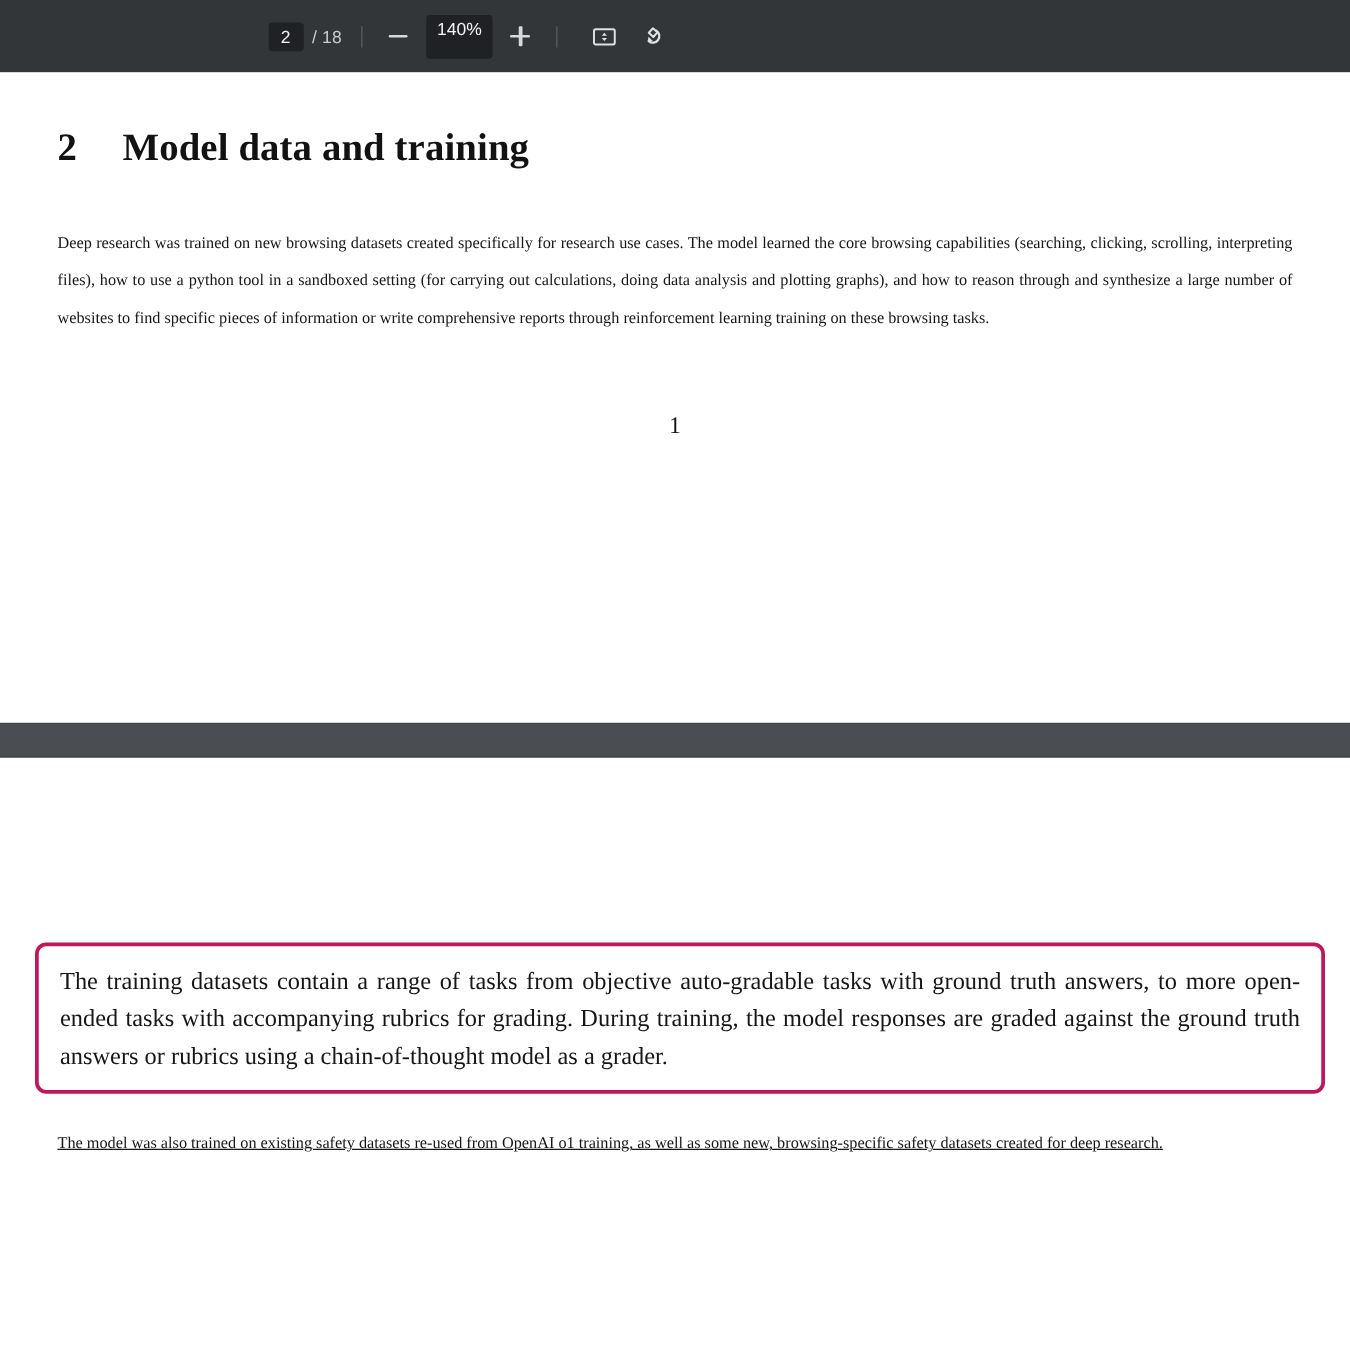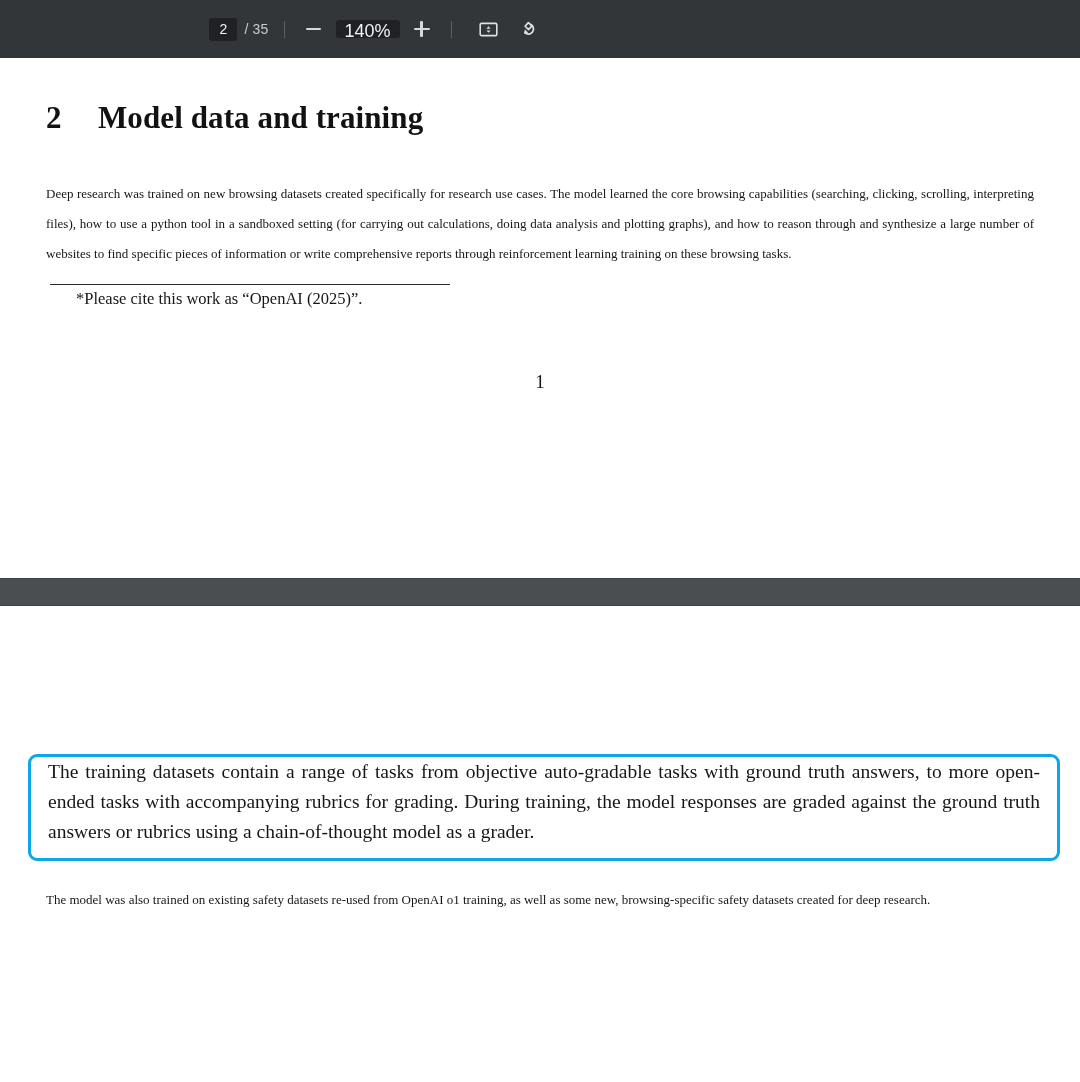--- a/index.html
+++ b/index.html
@@ -98,24 +98,24 @@
     background: #d6d9db;
     border-radius: 1px;
   }
   .plus-glyph::before { left: 0; top: 7px; width: 16px; height: 2.4px; }
   .plus-glyph::after  { top: 0; left: 6.8px; width: 2.4px; height: 16px; }
 
   .zoom-badge {
     background: #1f2124;
     color: #f1f3f4;
     border-radius: 3px;
-    height: 18px;
+    height: 35px;
     line-height: 23px;
     padding: 0 9px;
-    font-size: 18px;
+    font-size: 14px;
     margin: 0 8px;
     font-family: "Liberation Sans", sans-serif;
   }
   .tb-icon-group { display: flex; align-items: center; gap: 12px; margin-left: 8px; }
 
   
   .viewer {
     position: relative;
     background: #ffffff;
     height: 1024px;
@@ -175,44 +175,44 @@
   .page-number {
     text-align: center;
     font-family: "Liberation Serif", serif;
     font-size: 19px;
     color: #161616;
     margin-top: 62px;
   }
 
   
   .redbox {
-    border: 3px solid #0ea5e9;
+    border: 3px solid #be185d;
     border-radius: 9px;
     margin: 0 20px 0 28px;
-    padding: 0 17px 12px 17px;
+    padding: 14px 17px 12px 17px;
     box-sizing: border-box;
   }
   .redbox p {
     font-family: "Liberation Serif", serif;
     font-size: 19.5px;
     line-height: 29.8px;
     color: #161616;
     margin: 0;
     text-align: justify;
   }
 </style>
 </head>
 <body>
 
 <div class="toolbar">
   <div class="toolbar-inner">
 
     <div class="page-box">
       <input class="page-input" type="text" value="2" style="">
-      <span class="page-total">/ 35</span>
+      <span class="page-total">/ 18</span>
     </div>
 
     <div class="tb-divider"></div>
 
     <button class="tb-btn">
       <span class="minus-glyph"></span>
     </button>
 
     <span class="zoom-badge">140%</span>
 
@@ -246,36 +246,32 @@
 
   <div class="pdf-page page-one">
     <div class="content">
 
       <h1 class="section-head" style="padding-top:42px;">
         <span class="sec-num">2</span><span>Model data and training</span>
       </h1>
 
       <p class="body" style="margin-top:43px;">Deep research was trained on new browsing datasets created specifically for research use cases. The model learned the core browsing capabilities (searching, clicking, scrolling, interpreting files), how to use a python tool in a sandboxed setting (for carrying out calculations, doing data analysis and plotting graphs), and how to reason through and synthesize a large number of websites to find specific pieces of information or write comprehensive reports through reinforcement learning training on these browsing tasks.</p>
 
-      <div class="footnote-wrap">
-        <div class="footnote-rule"></div>
-        <p class="footnote">*Please cite this work as “OpenAI (2025)”.</p>
-      </div>
 
       <div class="page-number">1</div>
     </div>
   </div>
 
   <div class="page-sep"></div>
 
   <div class="pdf-page page-two">
 
     <div class="redbox" style="margin-top:148px;">
       <p>The training datasets contain a range of tasks from objective auto-gradable tasks with ground truth answers, to more open-ended tasks with accompanying rubrics for grading. During training, the model responses are graded against the ground truth answers or rubrics using a chain-of-thought model as a grader.</p>
     </div>
 
     <div class="content">
-      <p class="body" style="margin-top:24px;">The model was also trained on existing safety datasets re-used from OpenAI o1 training, as well as some new, browsing-specific safety datasets created for deep research.</p>
+      <p class="body" style="margin-top:24px;text-decoration:underline;">The model was also trained on existing safety datasets re-used from OpenAI o1 training, as well as some new, browsing-specific safety datasets created for deep research.</p>
 
     </div>
 
   </div>
 </div>
 
 </body></html>

